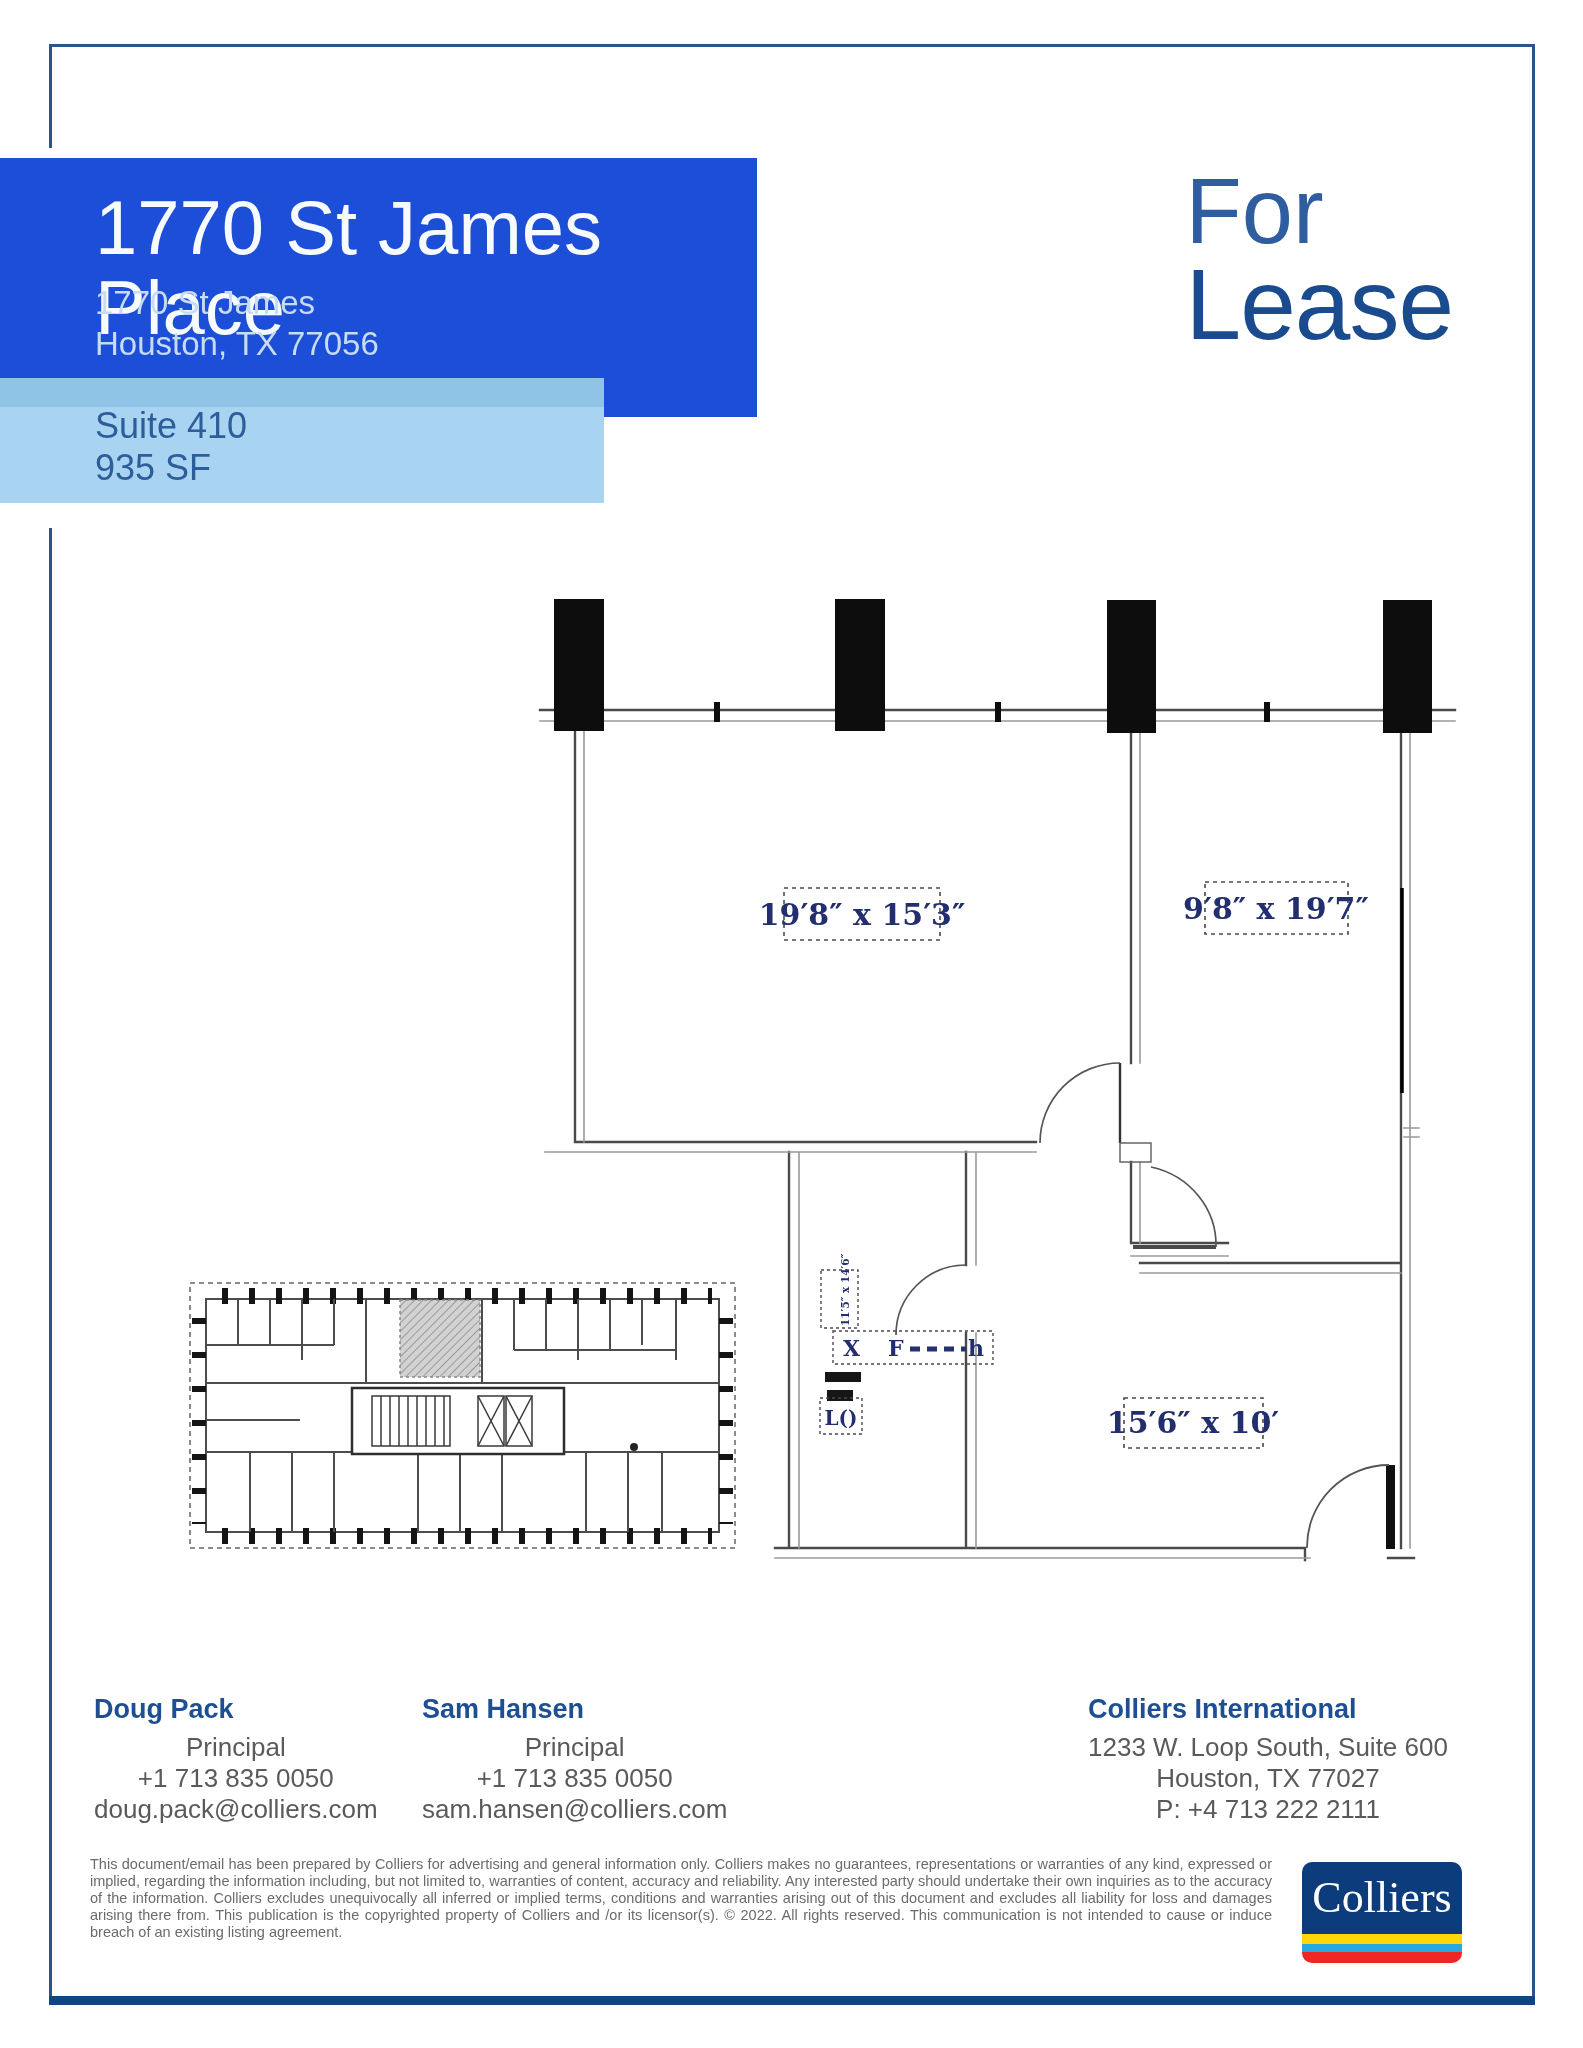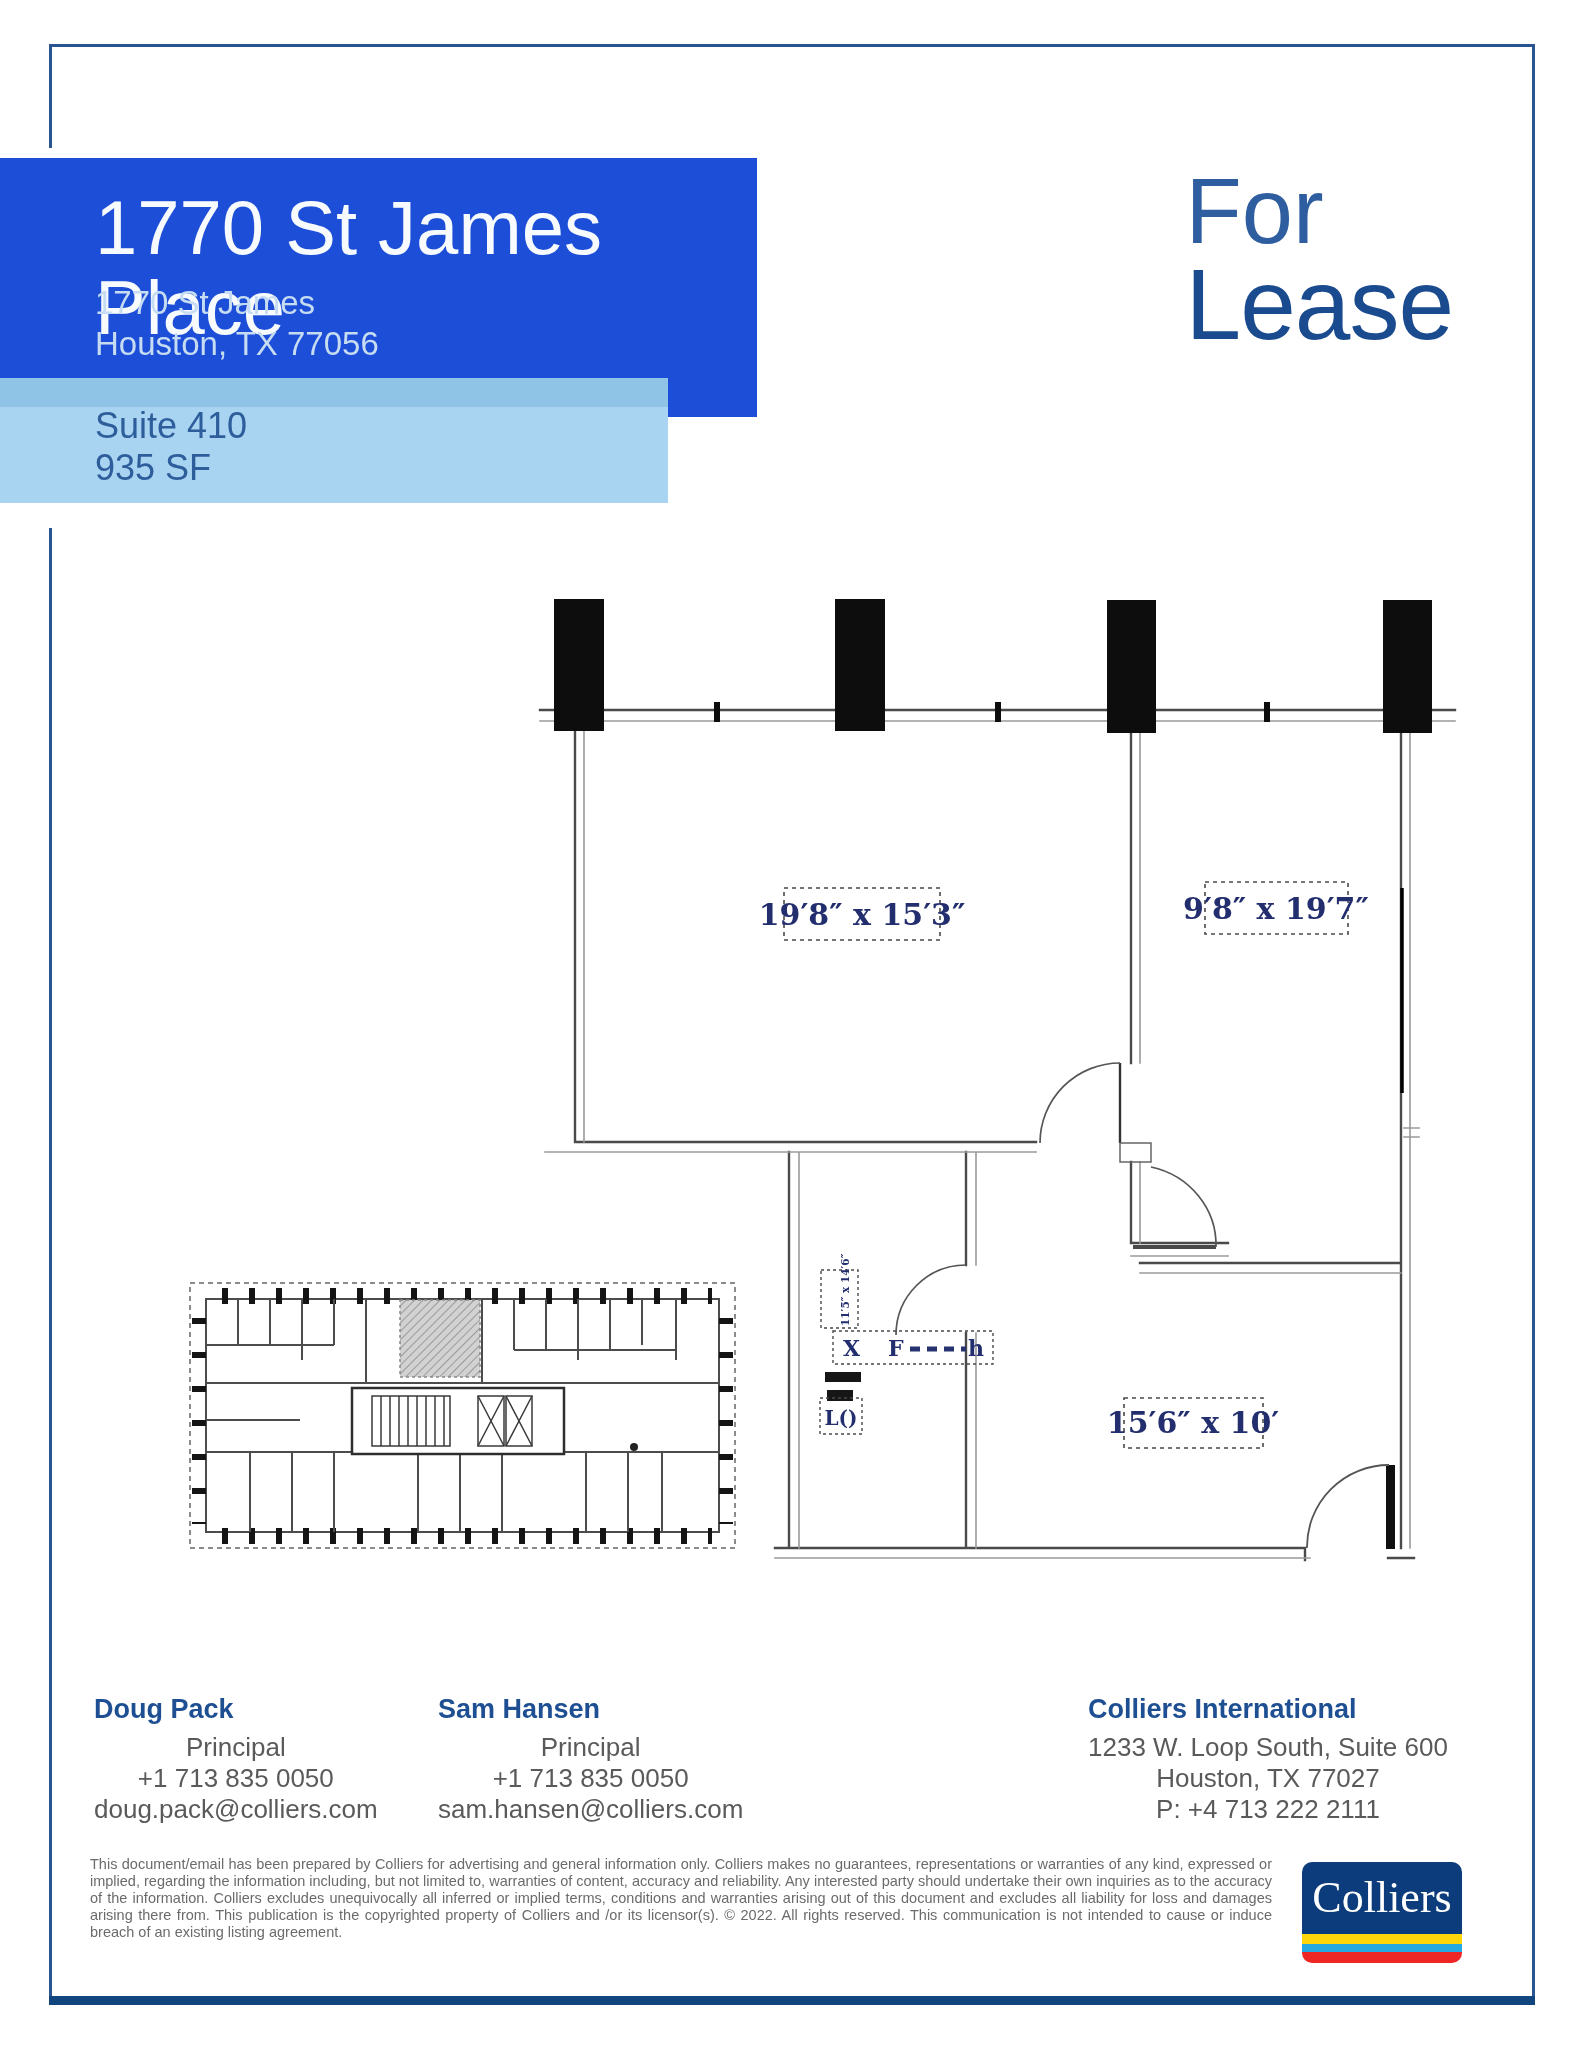--- a/index.html
+++ b/index.html
@@ -13,35 +13,35 @@
   #border-left-a{left:49px;top:44px;width:3px;height:104px;}
   #border-left-b{left:49px;top:528px;width:3px;height:1469px;}
   #bottom-bar{position:absolute;left:49px;top:1996px;width:1486px;height:9px;background:#10457e;}
 
   
   .header-box{position:absolute;left:0;top:158px;width:757px;height:259px;background:#1d4ed8;}
   .property-title{position:absolute;left:95px;top:30px;font-size:76px;line-height:80px;
                   font-weight:400;color:#f7fbfe;letter-spacing:0;}
   .property-addr{position:absolute;left:95px;top:124px;font-size:33px;line-height:41px;color:#c6dcf2;}
 
-  .suite-box{position:absolute;left:0;top:378px;width:668px;height:125px;background:#a9d4f1;}
+  .suite-box{position:absolute;left:0;top:378px;width:604px;height:125px;background:#a9d4f1;}
   .suite-strip{position:absolute;left:0;top:0;width:100%;height:29px;background:#90c4e7;}
   .suite-text{position:absolute;left:95px;top:27px;font-size:36px;line-height:42px;color:#2e5d9c;}
 
   .lease-banner{position:absolute;right:130px;top:166px;text-align:left;}
   .lease-for{font-size:92px;line-height:90px;font-weight:400;color:#2e5e9f;}
   .lease-word{font-size:100px;line-height:96px;font-weight:400;color:#1a4b8f;letter-spacing:-1px;}
 
   
   .plan-svg{position:absolute;left:0;top:0;width:1583px;height:2048px;}
 
   
   .contact{position:absolute;top:1694px;}
   #contact-doug{left:94px;}
-  #contact-sam{left:422px;margin-left:16px;}
+  #contact-sam{left:422px;}
   #office-block{left:1088px;}
   .contact .name{font-size:27px;font-weight:bold;color:#1d4f92;margin:0 0 7px 0;}
   .contact .line{font-size:26px;color:#5a5a5a;line-height:31px;text-align:center;}
 
   .disclaimer{position:absolute;left:90px;top:1856px;width:1182px;margin:0;
               font-size:14.5px;line-height:16.9px;color:#6b6b6b;text-align:justify;}
 
   
   .logo{position:absolute;left:1302px;top:1862px;width:160px;height:101px;border-radius:10px;
         overflow:hidden;display:flex;flex-direction:column;}

